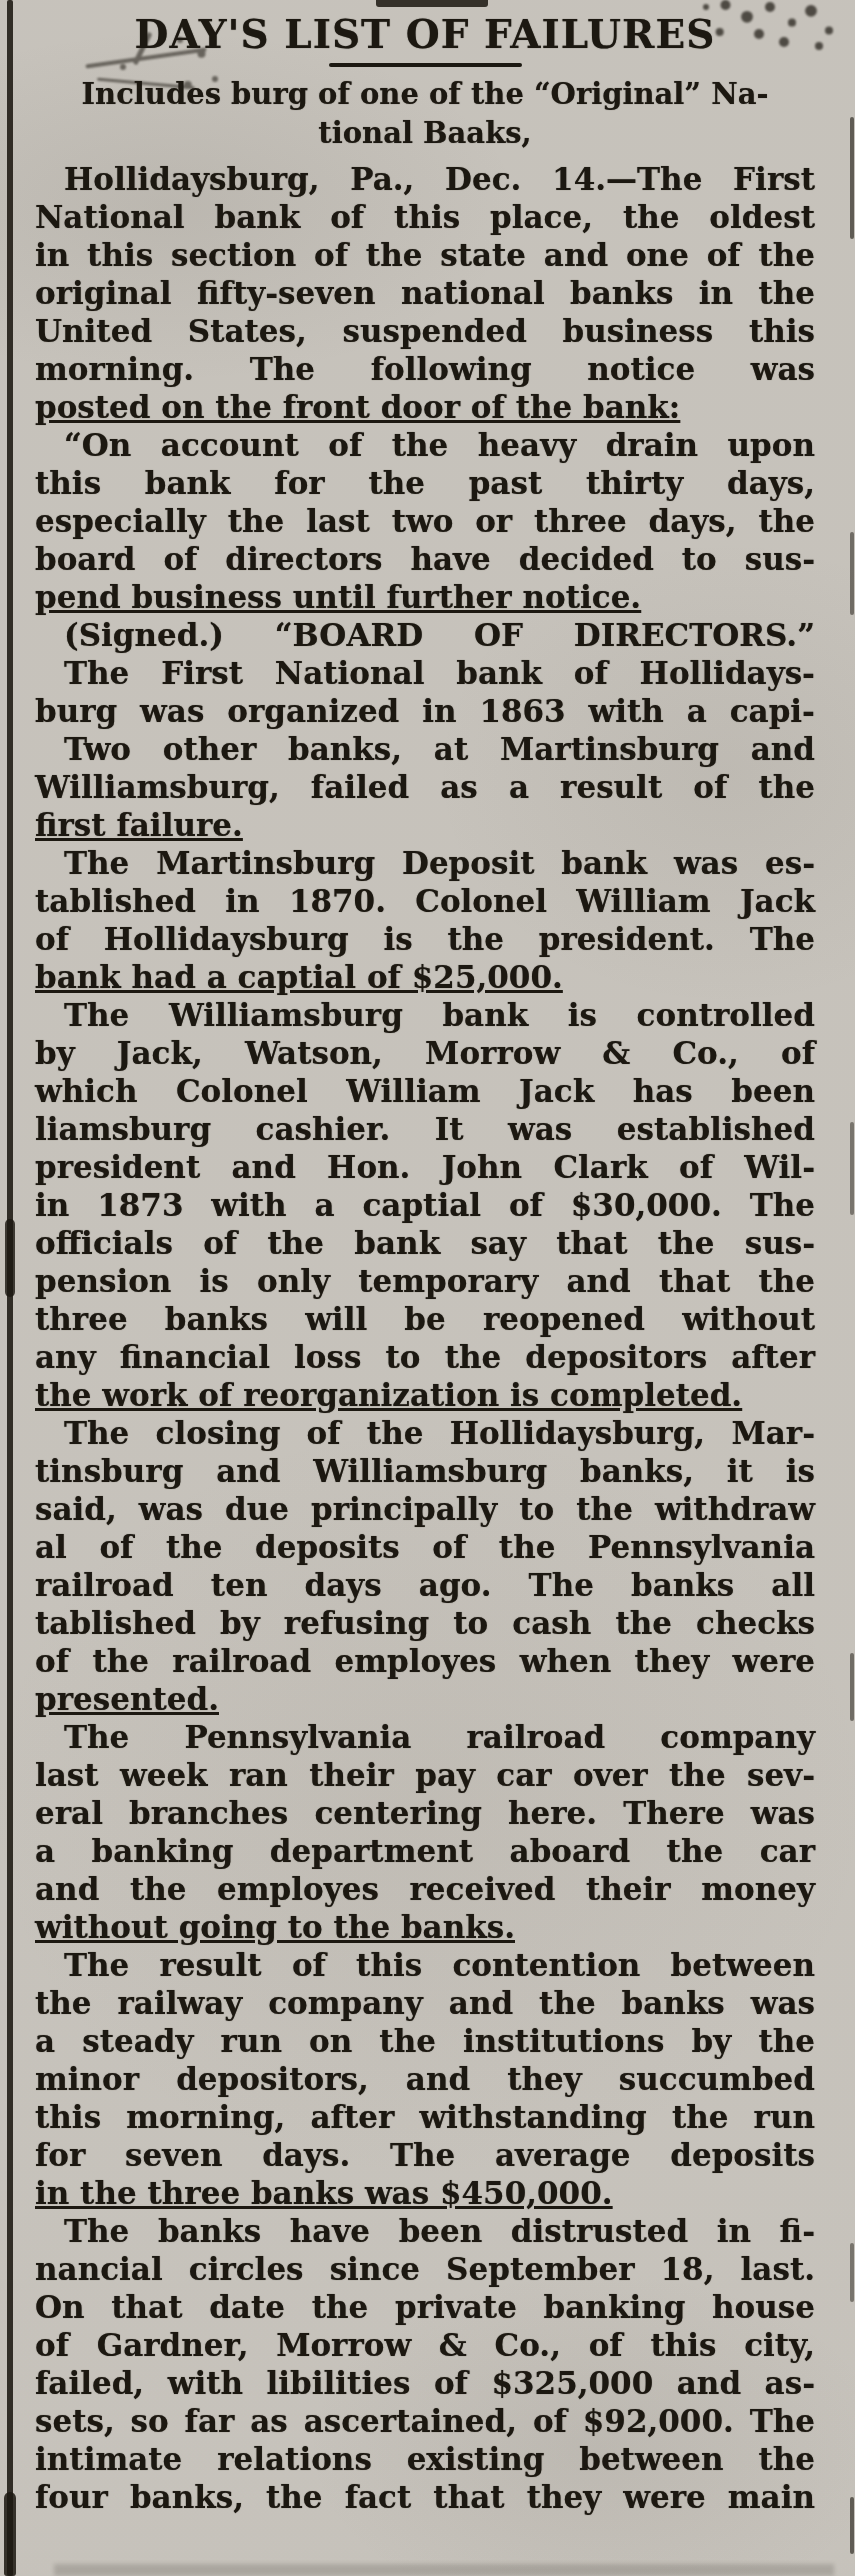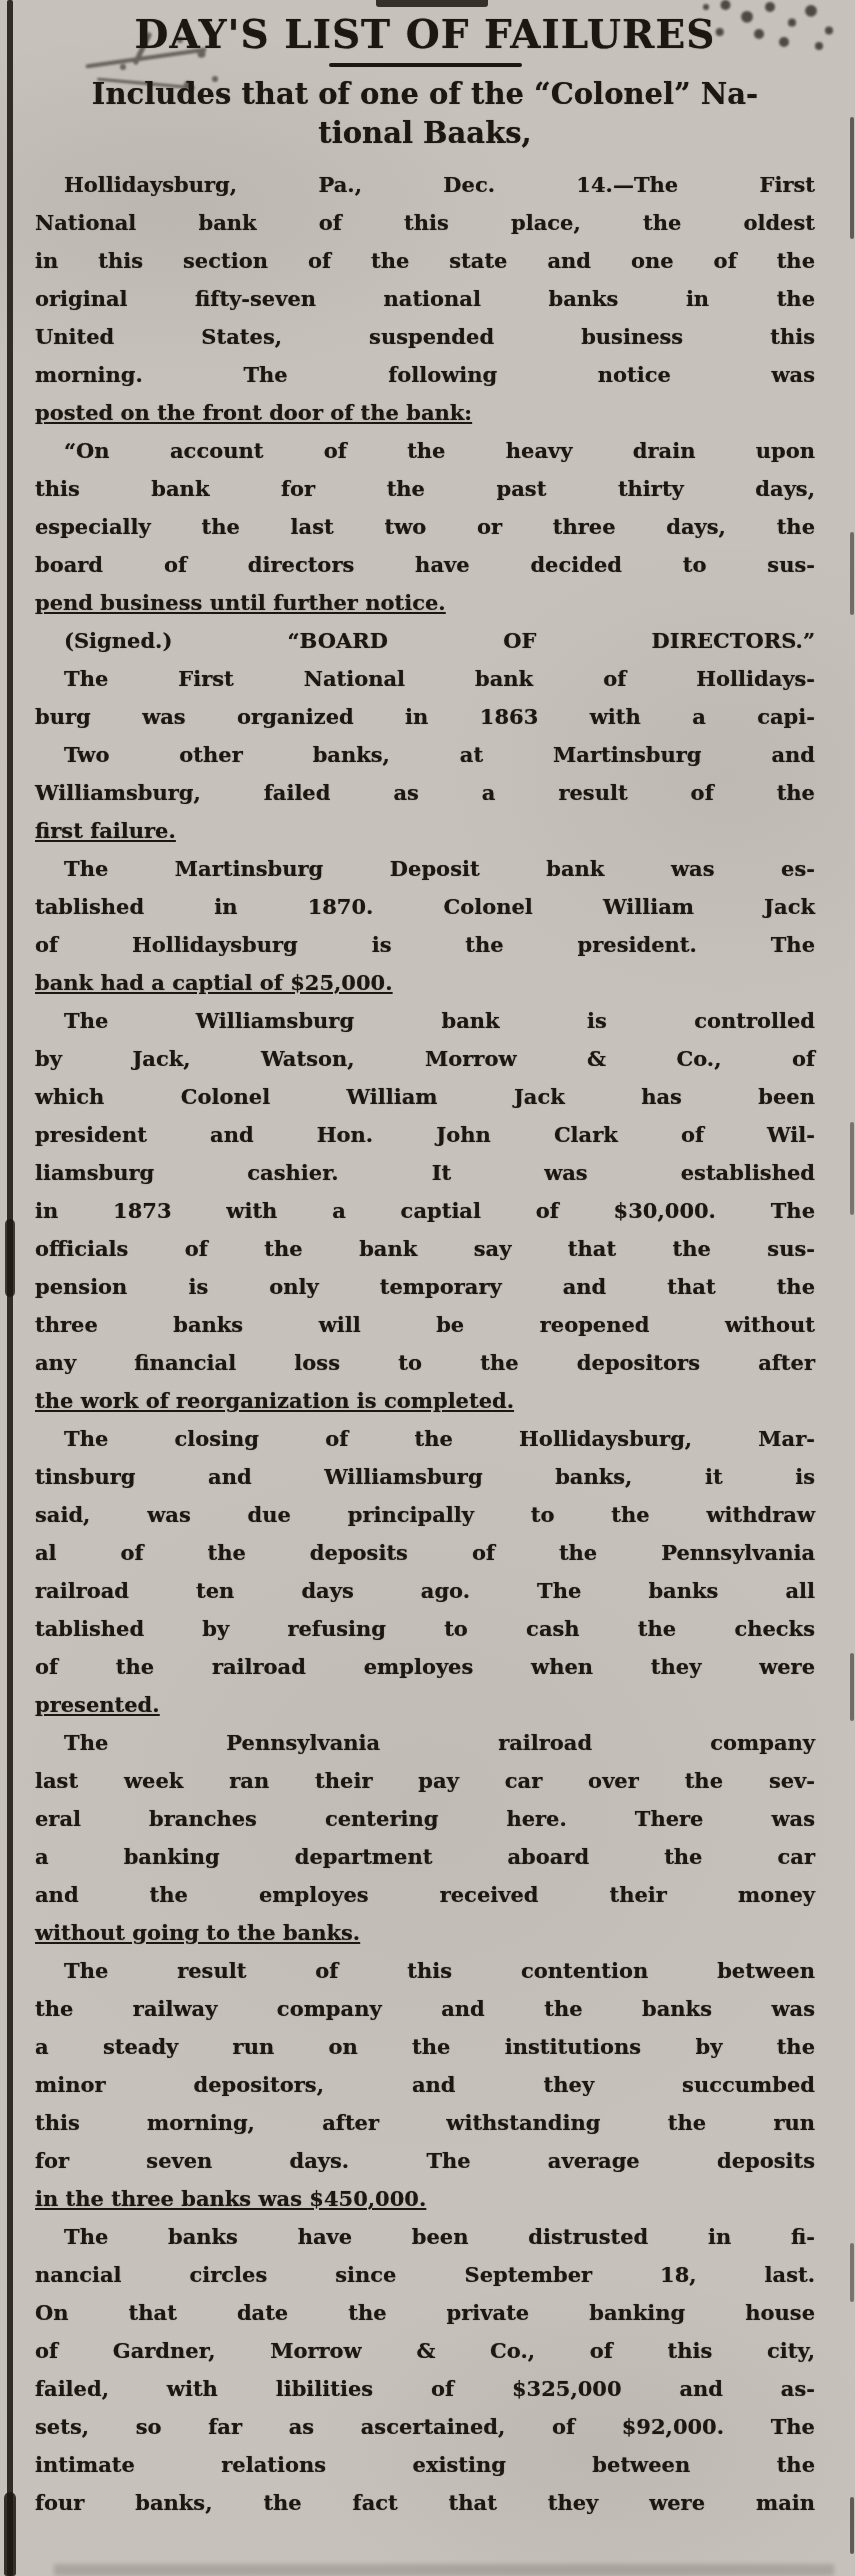--- a/index.html
+++ b/index.html
@@ -72,21 +72,21 @@
   }
   .headline-underline {
     width: 193px; height: 4.9px; background: var(--ink); margin: 5.9px auto 0 auto;
     border-radius: 2px; filter: blur(0.4px);
   }
   .subheadline {
     margin-top: 7.8px; font-size: 29px; line-height: 39px; font-weight: bold; text-align: center;
     text-shadow: 0 0 1px rgba(28,24,17,.6);
   }
   .article {
-    margin-top: 13px; font-size: 21px; line-height: 38px; font-weight: bold;
+    margin-top: 7px; font-size: 31px; line-height: 38px; font-weight: bold;
     text-shadow: 0 0 1px rgba(28,24,17,.55);
   }
   .para { margin: 0; }
   .para .tline:first-child { text-indent: 29px; }
   .tline { text-align: justify; text-align-last: justify; }
   .tline.tlast { text-align-last: left; text-decoration: underline; }
 </style>
 </head>
 <body>
 
@@ -112,21 +112,21 @@
 </div>
 <div class="smudge-tr">
   <div class="d1"></div>
 </div>
 <div class="frag-bottom"></div>
 
 <div class="column">
   <h1 class="headline">DAY'S LIST OF FAILURES</h1>
   <div class="headline-underline"></div>
   <div class="subheadline">
-    <div>Includes that of one of the “Colonel” Na-</div>
+    <div>Includes burg of one of the “Original” Na-</div>
     <div>tional Baaks,</div>
   </div>
   <div class="article">
     <div class="para">
         <div class="tline">Hollidaysburg, Pa., Dec. 14.—The First</div>
         <div class="tline">National bank of this place, the oldest</div>
         <div class="tline">in this section of the state and one of the</div>
         <div class="tline">original fifty-seven national banks in the</div>
         <div class="tline">United States, suspended business this</div>
         <div class="tline">morning. The following notice was</div>
@@ -154,22 +154,22 @@
     <div class="para">
         <div class="tline">The Martinsburg Deposit bank was es-</div>
         <div class="tline">tablished in 1870. Colonel William Jack</div>
         <div class="tline">of Hollidaysburg is the president. The</div>
         <div class="tline tlast">bank had a captial of $25,000.</div>
       </div>
     <div class="para">
         <div class="tline">The Williamsburg bank is controlled</div>
         <div class="tline">by Jack, Watson, Morrow &amp; Co., of</div>
         <div class="tline">which Colonel William Jack has been</div>
+        <div class="tline">liamsburg cashier. It was established</div>
         <div class="tline">president and Hon. John Clark of Wil-</div>
-        <div class="tline">liamsburg cashier. It was established</div>
         <div class="tline">in 1873 with a captial of $30,000. The</div>
         <div class="tline">officials of the bank say that the sus-</div>
         <div class="tline">pension is only temporary and that the</div>
         <div class="tline">three banks will be reopened without</div>
         <div class="tline">any financial loss to the depositors after</div>
         <div class="tline tlast">the work of reorganization is completed.</div>
       </div>
     <div class="para">
         <div class="tline">The closing of the Hollidaysburg, Mar-</div>
         <div class="tline">tinsburg and Williamsburg banks, it is</div>

